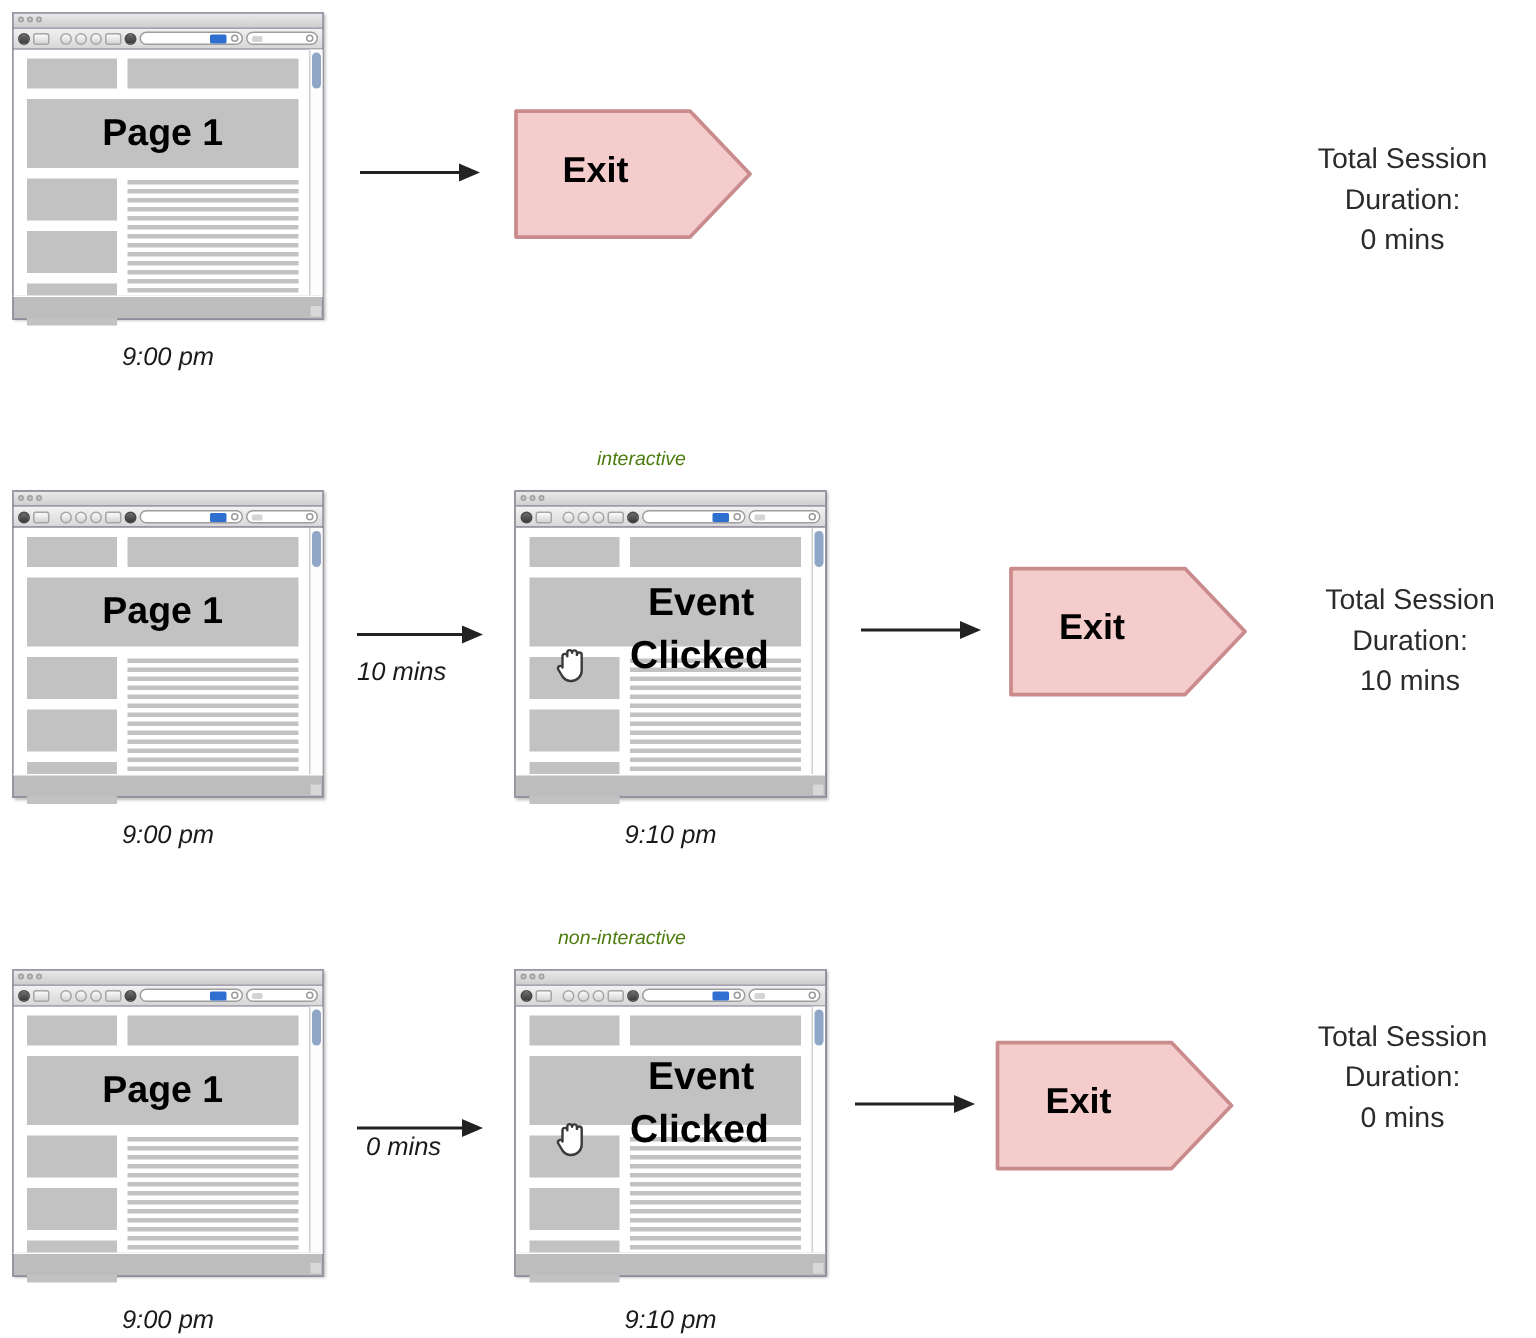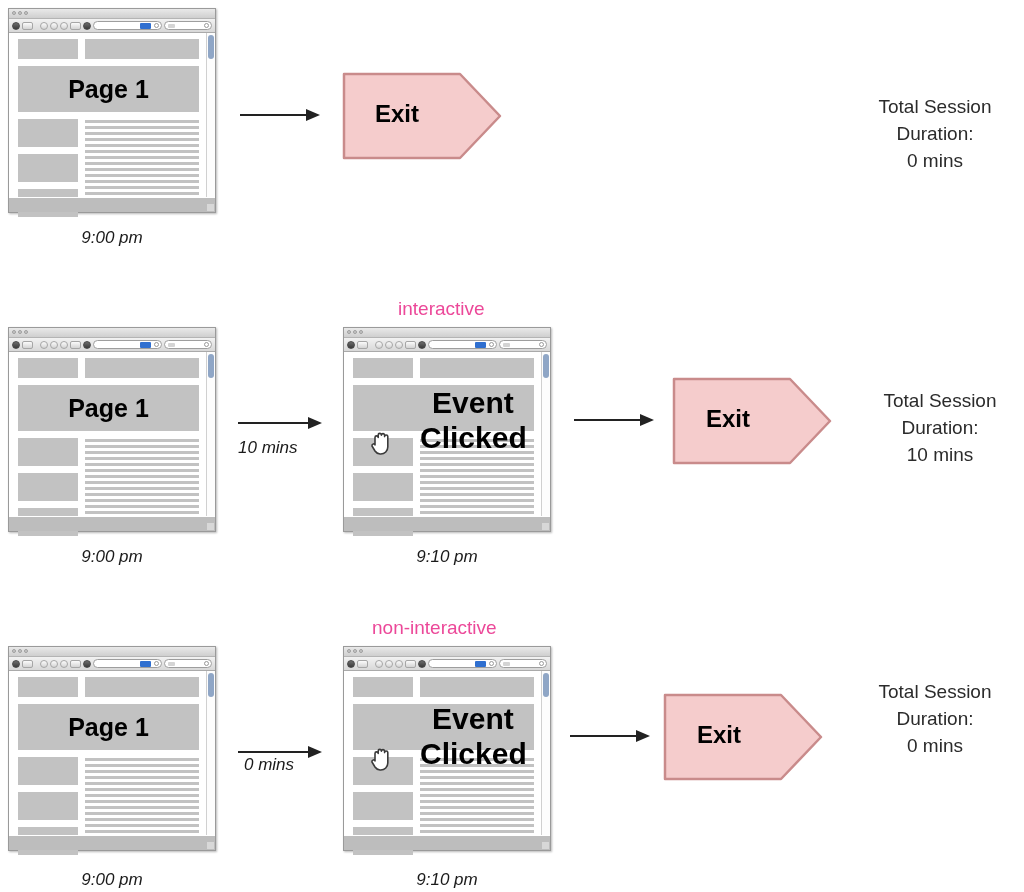--- a/index.html
+++ b/index.html
@@ -206,21 +206,21 @@
     display: flex;
     flex-direction: column;
     gap: 3px;
     padding-top: 1px;
   }
   .lower-right .ln { height: 3px; background: #c2c2c2; }
 
   
   .ev-text {
     position: absolute;
-    font-size: 30px;
+    font-size: 26px;
     font-weight: bold;
     color: #000000;
     white-space: nowrap;
     z-index: 6;
   }
 
   
   .hand-cursor {
     position: absolute;
     z-index: 7;
@@ -234,22 +234,23 @@
     font-style: italic;
     font-size: 17px;
     color: #1a1a1a;
     white-space: nowrap;
     text-align: center;
   }
 
   
   .sec-label {
     position: absolute;
-    font-size: 19px;
-    color: #ec4899;
+    font-style: italic;
+    font-size: 13px;
+    color: #4d7c0f;
     white-space: nowrap;
   }
 
   
   .arrow { position: absolute; }
   .arrow-label {
     position: absolute;
     font-style: italic;
     font-size: 17px;
     color: #1a1a1a;

